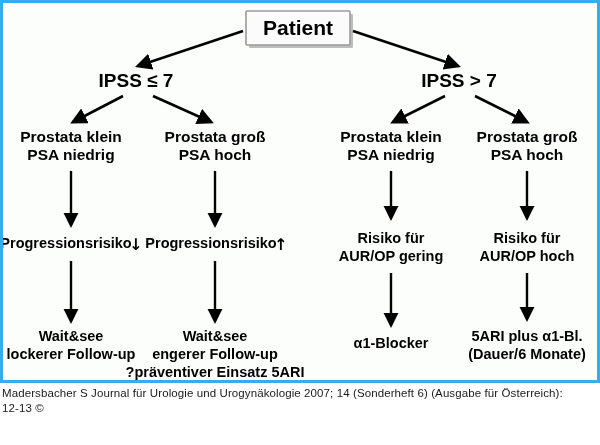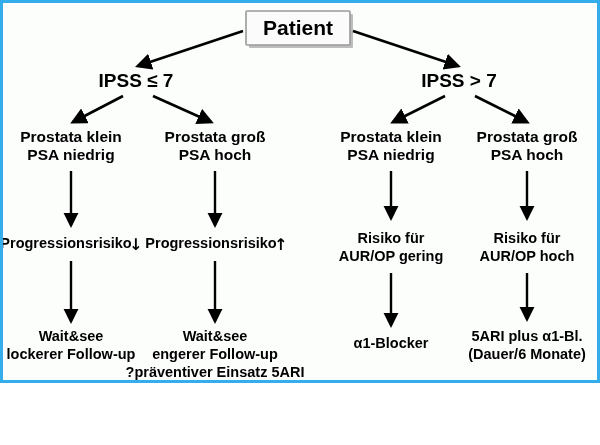--- a/index.html
+++ b/index.html
@@ -165,14 +165,18 @@
       <g>
         <text class="node-text lvl5" x="388" y="345">α1-Blocker</text>
       </g>
       <g>
         <text class="node-text lvl5" x="524" y="338">5ARI plus α1-Bl.</text>
         <text class="node-text lvl5" x="524" y="356">(Dauer/6 Monate)</text>
       </g>
     </svg>
   </div>
 
+  <div id="citation">
+    <div>Madersbacher S Journal für Urologie und Urogynäkologie 2007; 14 (Sonderheft 6) (Ausgabe für Österreich):</div>
+    <div>12-13 ©</div>
+  </div>
 
 </div>
 
 </body></html>

